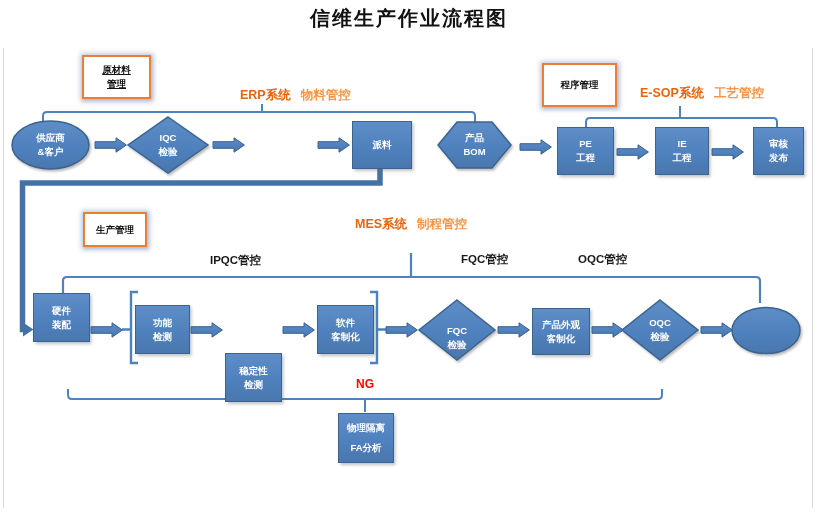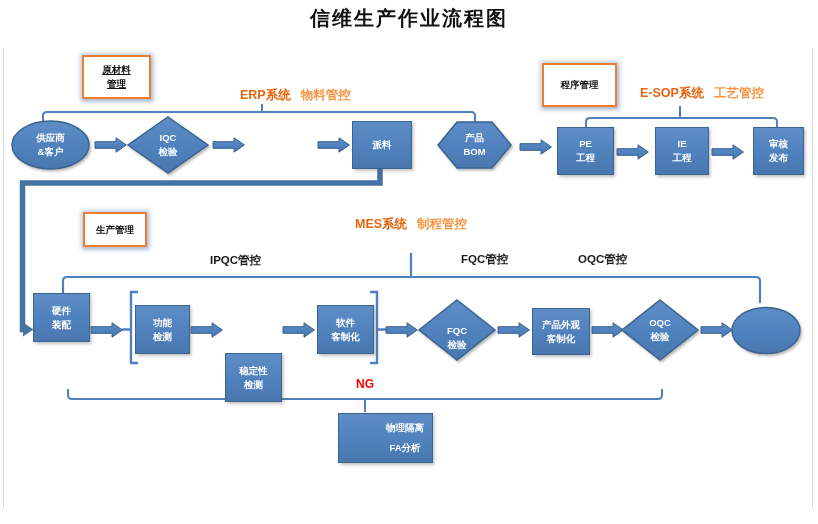--- a/index.html
+++ b/index.html
@@ -136,21 +136,21 @@
   <div class="abs node" style="left:33px;top:293px;width:55px;height:47px;">硬件
 装配</div>
   <div class="abs node" style="left:135px;top:305px;width:53px;height:47px;">功能
 检测</div>
   <div class="abs node" style="left:225px;top:305px;width:55px;height:47px;margin-top:48px;">稳定性
 检测</div>
   <div class="abs node" style="left:317px;top:305px;width:55px;height:47px;">软件
 客制化</div>
   <div class="abs node" style="left:532px;top:308px;width:56px;height:45px;">产品外观
 客制化</div>
-  <div class="abs node isolation-node" style="left:338px;top:413px;width:54px;height:48px;padding-left:39px;">物理隔离
+  <div class="abs node isolation-node" style="left:338px;top:413px;width:54px;height:48px;">物理隔离
 FA分析</div>
 
   <div class="abs svg-label" style="left:12px;top:121px;width:77px;height:48px;">供应商
 &amp;客户</div>
   <div class="abs svg-label" style="left:128px;top:117px;width:80px;height:56px;">IQC
 检验</div>
   <div class="abs svg-label" style="left:438px;top:122px;width:73px;height:46px;">产品
 BOM</div>
   <div class="abs svg-label" style="left:419px;top:308px;width:76px;height:60px;">FQC
 检验</div>

